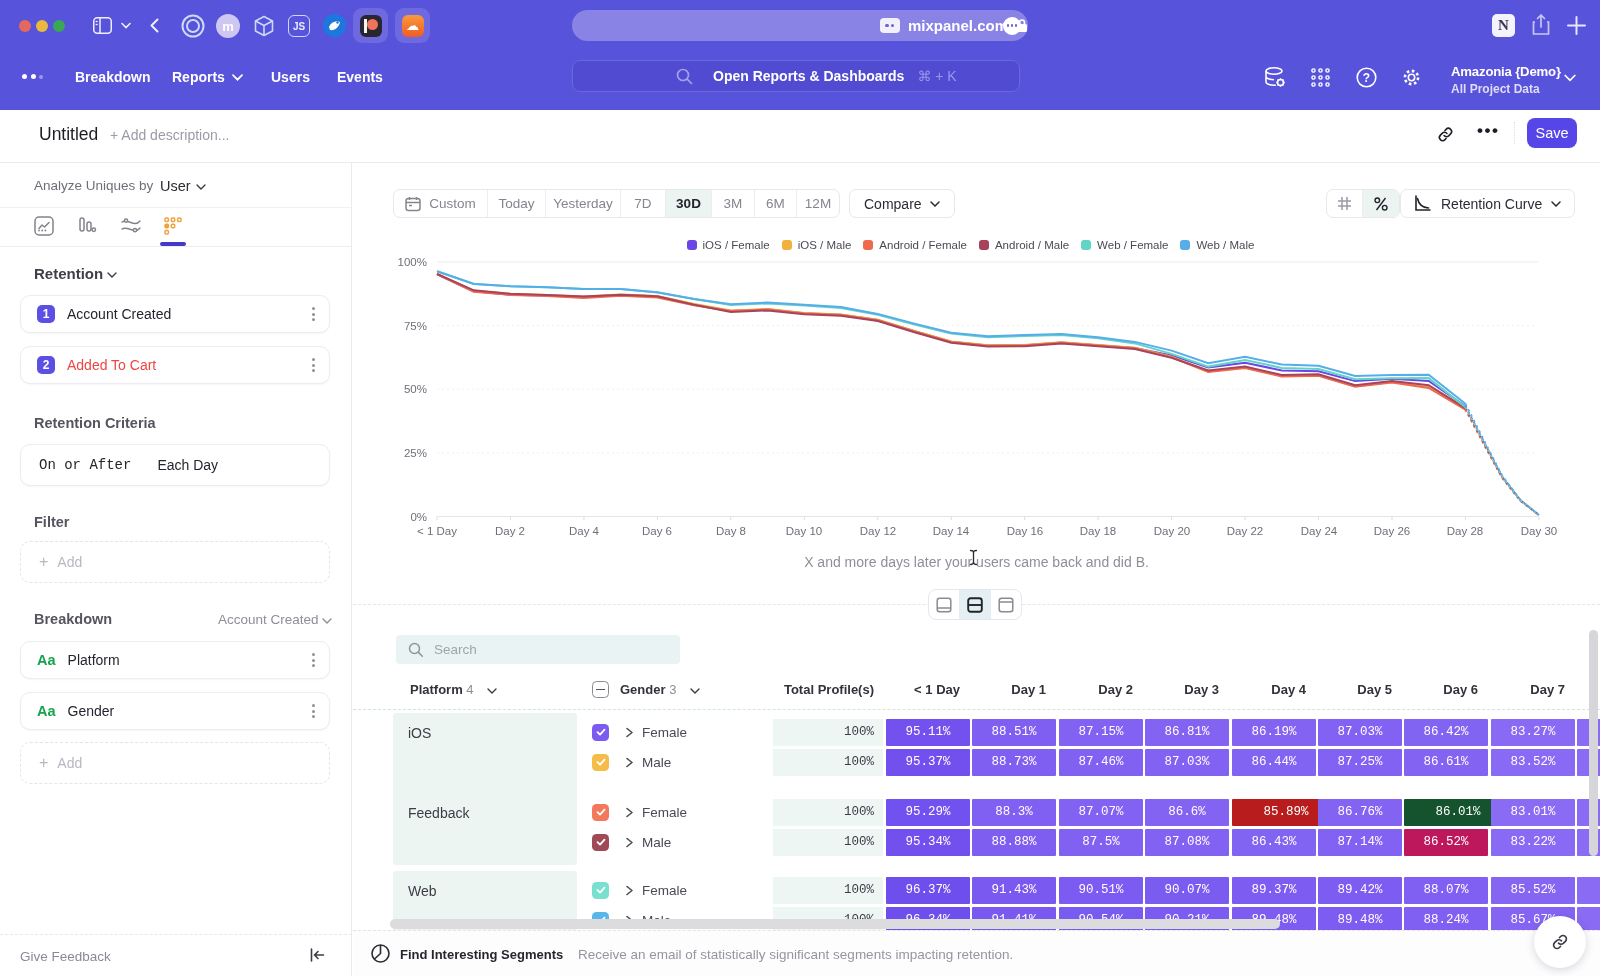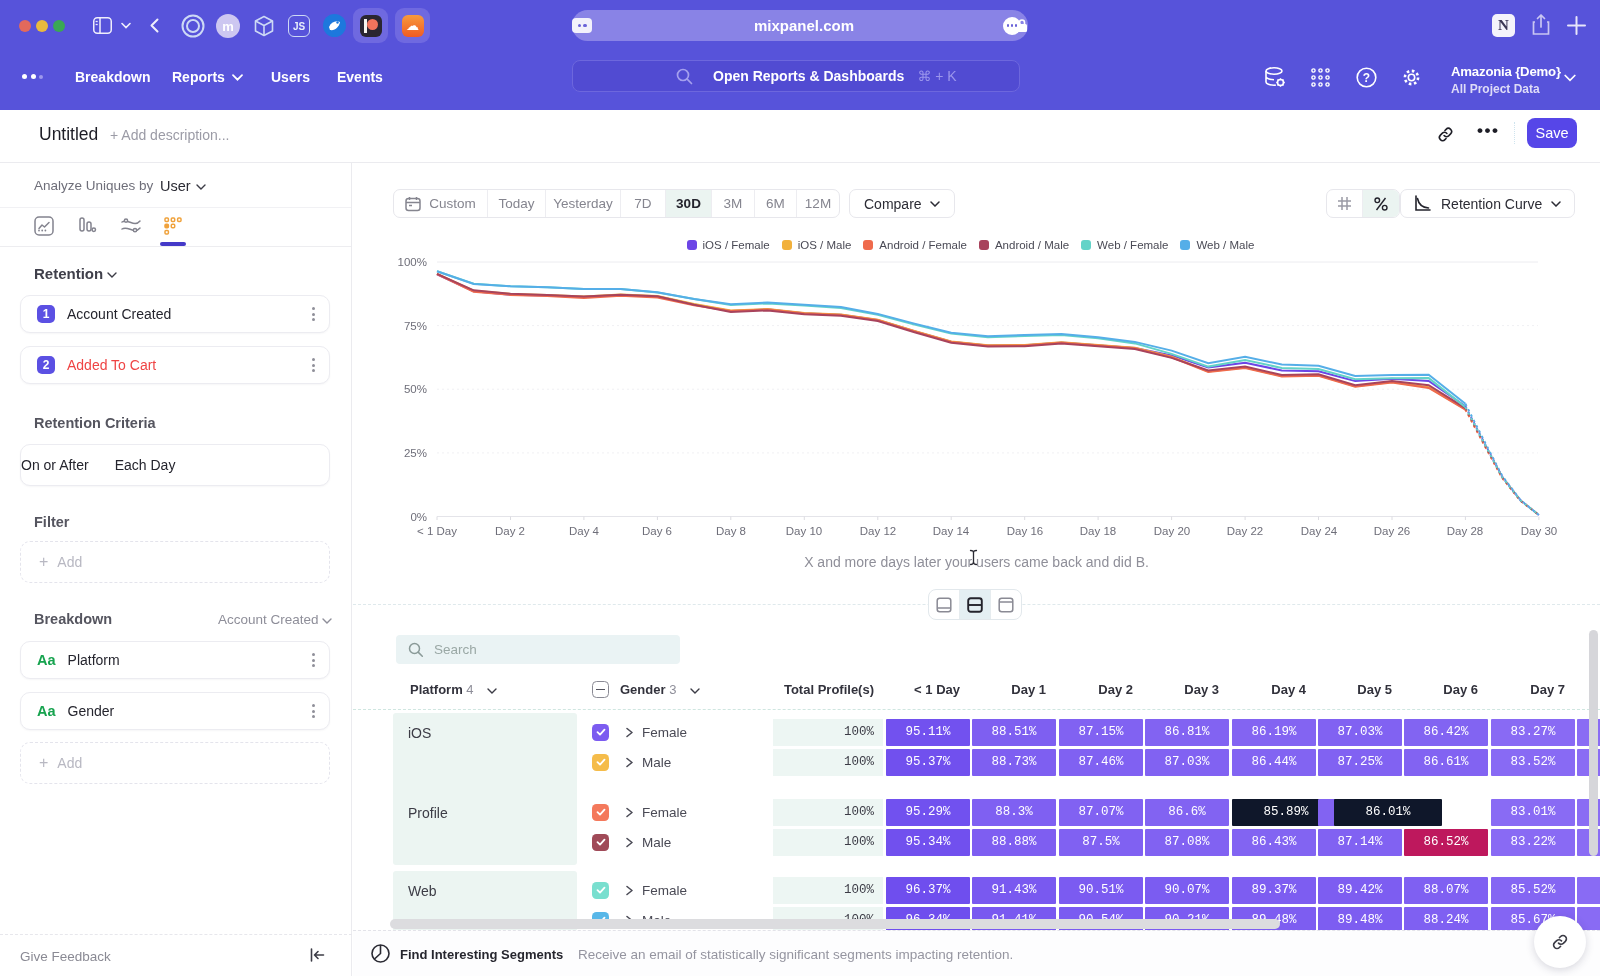--- a/index.html
+++ b/index.html
@@ -64,21 +64,21 @@
     </svg></div>
 <div class="abs" style="left:353px;top:8px;width:35px;height:35px;border-radius:9px;background:#6f69e0;display:flex;align-items:center;justify-content:center;">
   <div style="width:22px;height:22px;border-radius:6px;background:#2a2631;position:relative;">
       <span style="position:absolute;left:7px;top:4px;width:11px;height:11px;border-radius:50%;background:#f0735c;"></span>
       <span style="position:absolute;left:4px;top:4px;width:3px;height:14px;background:#f6f4ef;"></span>
     </div>
 </div>
 <div class="abs" style="left:395px;top:8px;width:35px;height:35px;border-radius:9px;background:#6f69e0;display:flex;align-items:center;justify-content:center;">
   <div style="width:22px;height:22px;border-radius:6px;background:linear-gradient(180deg,#f79a3e,#f05b23);color:#fff;display:flex;align-items:center;justify-content:center;font-size:13px;">☁</div>
 </div>
-<div class="abs" style="left:572px;top:10px;width:456px;height:31px;border-radius:15.5px;background:#8983e6;display:flex;align-items:center;justify-content:space-between;color:#fff;font-size:15px;font-weight:bold;">
+<div class="abs" style="left:572px;top:10px;width:456px;height:31px;border-radius:15.5px;background:#8983e6;display:flex;align-items:center;justify-content:flex-end;color:#fff;font-size:15px;font-weight:bold;">
   <span style="display:inline-flex;width:20px;height:15px;background:#f2f1fb;border-radius:4px;margin-right:8px;align-items:center;justify-content:center;gap:2px;">
       <i style="width:3.5px;height:3.5px;border-radius:50%;background:#6a63d8;"></i>
       <i style="width:3.5px;height:3.5px;border-radius:50%;background:#6a63d8;"></i>
     </span>
   mixpanel.com
   <svg style="margin-left:8px" width="12" height="15" viewBox="0 0 12 15">
       <rect x="1" y="6" width="10" height="8" rx="1.5" fill="#fff"></rect>
       <path d="M3.5 6V4.5a2.5 2.5 0 0 1 5 0V6" stroke="#fff" stroke-width="1.6" fill="none"></path>
     </svg>
 </div>
@@ -224,21 +224,21 @@
     <span class="badge">2</span>
     <span style="font-size:14px;color:#ef4444;">Added To Cart</span>
     <span class="dots3">
       <i></i>
       <i></i>
       <i></i>
     </span>
   </div>
 <span class="shead" style="top:415px;color:#55555f;text-align:right;">Retention Criteria</span>
 <div class="scard" style="top:444px;height:42px;">
-    <span style="font-size:14px;color:#25252e;">On or After</span>
+    <span style="font-size:14px;color:#25252e;margin-left:18px;font-family:Liberation Mono, monospace;">On or After</span>
     <span style="font-size:14px;color:#25252e;margin-left:26px;">Each Day</span>
   </div>
 <span class="shead" style="top:514px;color:#55555f;">Filter</span>
 <div class="addbox" style="top:541px;"><span style="margin-left:18px;font-size:16px;margin-right:9px;">+</span>Add</div>
 <span class="shead" style="top:611px;color:#55555f;">Breakdown</span>
 <span class="abs" style="left:218px;top:612px;font-size:13.5px;color:#8e8e99;">Account Created</span>
 <svg class="abs" style="left:322px;top:618px" width="10" height="6" viewBox="0 0 10 6">
     <path d="M1 1 5 5 9 1" stroke="#8e8e99" stroke-width="1.4" fill="none" stroke-linecap="round"></path>
   </svg>
 <div class="scard" style="top:641px">
@@ -434,21 +434,21 @@
 <span class="hcol" style="left:1232px;width:84px">Day 4</span>
 <span class="hcol" style="left:1318px;width:84px">Day 5</span>
 <span class="hcol" style="left:1404px;width:84px">Day 6</span>
 <span class="hcol" style="left:1491px;width:84px">Day 7</span>
 <div class="abs" style="left:353px;top:709px;width:1247px;border-top:1.5px dashed #cfe6e0;"></div>
 
 <div class="gcell" style="top:713px;height:93px">
     <span>iOS</span>
   </div>
 <div class="gcell" style="top:793px;height:72px">
-    <span>Profile</span>
+    <span>Feedback</span>
   </div>
 <div class="gcell" style="top:871px;height:72px">
     <span>Web</span>
   </div>
 <div class="trow" style="top:718.5px">
   <span class="cb" style="background:#7c5cf0">
       <svg width="10" height="10" viewBox="0 0 10 10">
         <path d="M1.5 5.2 4 7.6 8.5 2.6" stroke="#fff" stroke-width="1.8" fill="none" stroke-linecap="round" stroke-linejoin="round"></path>
       </svg>
     </span>
@@ -496,23 +496,23 @@
     </span>
   <svg class="chev" width="9" height="11" viewBox="0 0 9 11">
       <path d="M2 1.5 7 5.5 2 9.5" stroke="#4a4a55" stroke-width="1.6" fill="none" stroke-linecap="round" stroke-linejoin="round"></path>
     </svg>
   <span class="glabel">Female</span>
   <span class="total">100%</span>
   <span class="pcell" style="left:886px;width:84px;background:#7151ef">95.29%</span>
   <span class="pcell" style="left:972px;width:84px;background:#7f60f2">88.3%</span>
   <span class="pcell" style="left:1059px;width:84px;background:#8162f2">87.07%</span>
   <span class="pcell" style="left:1145px;width:84px;background:#8263f2">86.6%</span>
-  <span class="pcell" style="left:1232px;width:108px;background:#0f172a">85.89%</span>
+  <span class="pcell" style="left:1232px;width:108px;background:#b91c1c">85.89%</span>
   <span class="pcell" style="left:1318px;width:84px;background:#8263f2">86.76%</span>
-  <span class="pcell" style="left:1334px;width:108px;background:#0f172a">86.01%</span>
+  <span class="pcell" style="left:1404px;width:108px;background:#14532d">86.01%</span>
   <span class="pcell" style="left:1491px;width:84px;background:#896bf4">83.01%</span>
   <span class="pcell" style="left:1577px;width:84px;background:#8a6cf4"></span>
 </div>
 <div class="trow" style="top:828.5px">
   <span class="cb" style="background:#a04a58">
       <svg width="10" height="10" viewBox="0 0 10 10">
         <path d="M1.5 5.2 4 7.6 8.5 2.6" stroke="#fff" stroke-width="1.8" fill="none" stroke-linecap="round" stroke-linejoin="round"></path>
       </svg>
     </span>
   <svg class="chev" width="9" height="11" viewBox="0 0 9 11">

